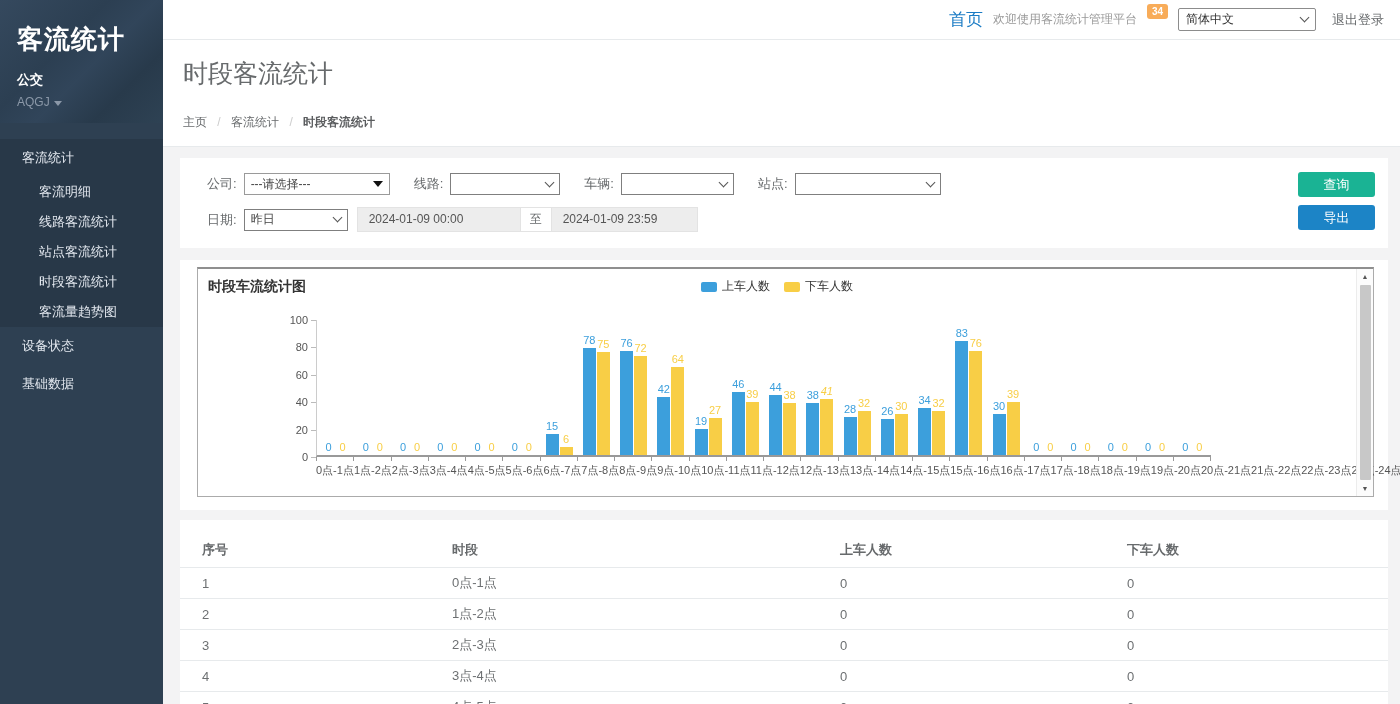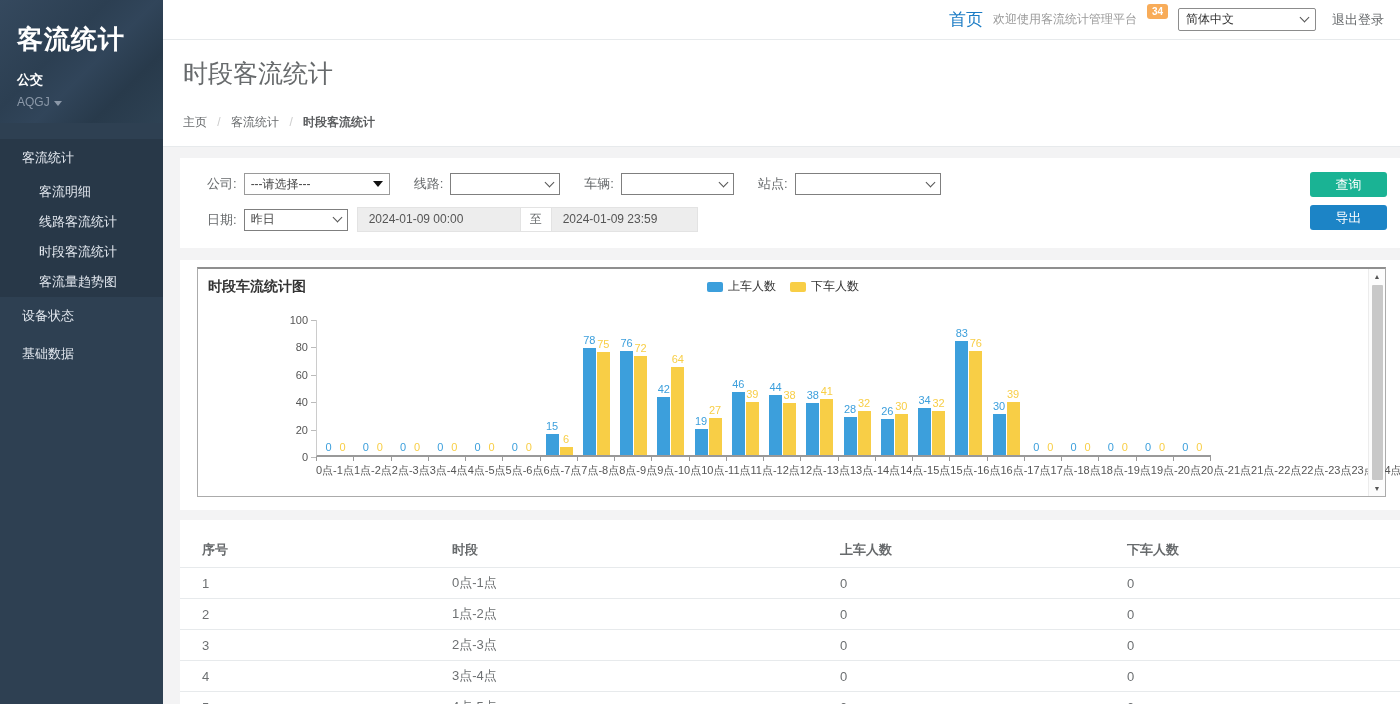--- a/index.html
+++ b/index.html
@@ -39,21 +39,21 @@
     transform:rotate(45deg); margin-top:-4px; }
   .logout-link { color:#676a6c; font-size:13px; cursor:pointer; text-decoration:none; margin-left:6px; }
 
   .page-heading { background:#fff; padding:17px 20px 15px 20px; border-bottom:1px solid #e7eaec; }
   .page-title { font-size:25px; font-weight:400; color:#676a6c; }
   .breadcrumb { margin-top:24px; font-size:12px; color:#676a6c; }
   .breadcrumb a { color:#676a6c; text-decoration:none; cursor:pointer; }
   .breadcrumb .sep { color:#ccc; margin:0 7px; }
   .breadcrumb .current { font-weight:bold; color:#5b5d5f; }
 
-  .content { flex:1; padding:11px 0 0 17px; overflow:hidden; }
+  .content { flex:1; padding:11px 12px 0 17px; overflow:hidden; }
   .panel { background:#fff; }
 
   
   .filter-panel { position:relative; padding:15px 110px 16px 27px; }
   .frow { display:flex; align-items:center; }
   .frow + .frow { margin-top:12px; }
   .flabel { margin-right:7px; color:#676a6c; }
   .fgap { width:24px; }
   .sel { display:inline-flex; align-items:center; justify-content:space-between; height:22px;
     border:1px solid #9a9a9a; background:#fff; padding:0 6px; font-size:12px; color:#444; cursor:pointer; }
@@ -119,20 +119,21 @@
       <div class="logo">客流统计</div>
       <div class="org">公交</div>
       <div class="user-row">
         <span>AQGJ</span><span class="caret"></span>
       </div>
     </div>
     <nav class="side-nav" id="side-nav">
         <div class="nav-item parent open">客流统计</div>
         <div class="nav-item sub">客流明细</div>
         <div class="nav-item sub">线路客流统计</div>
+        <div class="nav-item sub">站点客流统计</div>
         <div class="nav-item sub active">时段客流统计</div>
         <div class="nav-item sub">客流量趋势图</div>
         <div class="nav-item parent">设备状态</div>
         <div class="nav-item parent">基础数据</div>
       </nav>
   </aside>
 
   <div class="main">
 
     <header class="topbar">
@@ -346,21 +347,21 @@
                     <span class="blabel" style="color: rgb(248, 206, 70);">38</span>
                     <div class="bar" style="background: rgb(248, 206, 70); height: 52.06px;"></div>
                   </div>
                 </div>
                 <div class="slot">
                   <div class="bwrap">
                     <span class="blabel" style="color: rgb(60, 159, 220);">38</span>
                     <div class="bar" style="background: rgb(60, 159, 220); height: 52.06px;"></div>
                   </div>
                   <div class="bwrap">
-                    <span class="blabel" style="color: rgb(248, 206, 70);">41</span>
+                    <span class="blabel" style="color: rgb(248, 206, 70); font-style: italic;">41</span>
                     <div class="bar" style="background: rgb(248, 206, 70); height: 56.17px;"></div>
                   </div>
                 </div>
                 <div class="slot">
                   <div class="bwrap">
                     <span class="blabel" style="color: rgb(60, 159, 220);">28</span>
                     <div class="bar" style="background: rgb(60, 159, 220); height: 38.36px;"></div>
                   </div>
                   <div class="bwrap">
                     <span class="blabel" style="color: rgb(248, 206, 70);">32</span>

